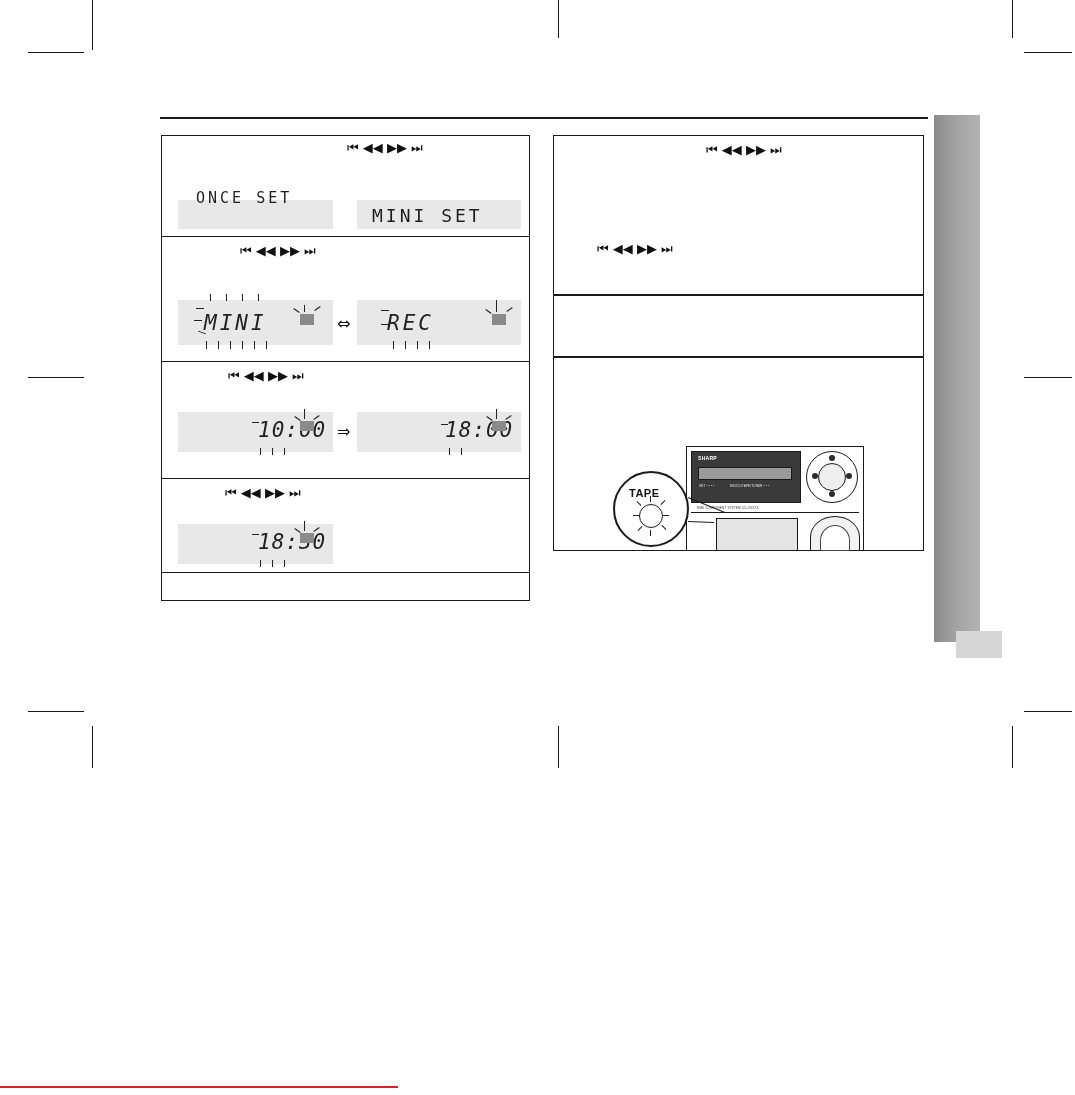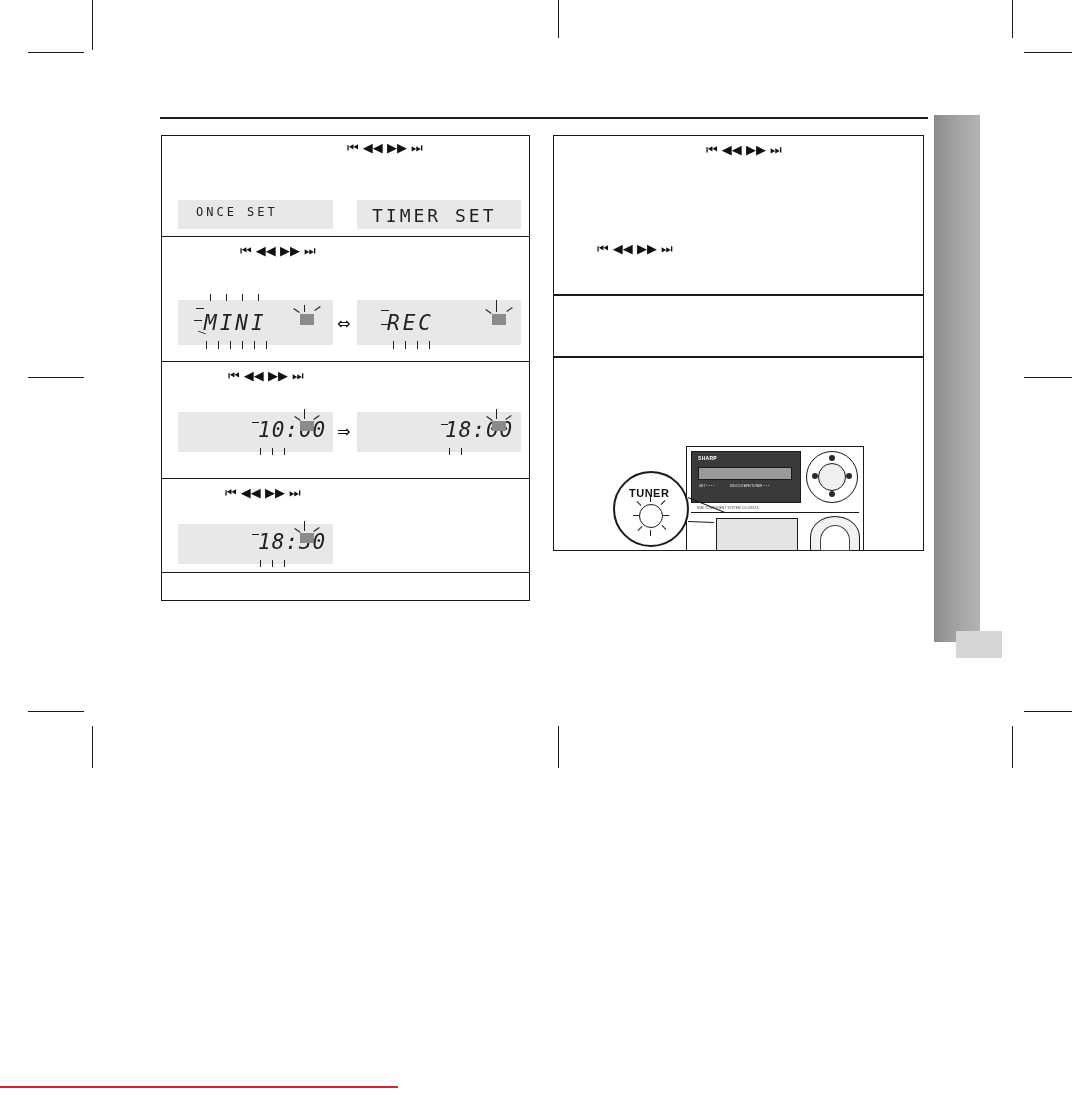--- a/index.html
+++ b/index.html
@@ -230,24 +230,24 @@
   <div class="box" style="left:161px; top:135px; width:369px; height:466px;"></div>
 
   <div class="hline" style="left:162px; top:236px; width:367px;"></div>
   <div class="hline" style="left:162px; top:361px; width:367px;"></div>
   <div class="hline" style="left:162px; top:478px; width:367px;"></div>
   <div class="hline" style="left:162px; top:572px; width:367px;"></div>
 
   <div class="glyphs" style="left:347px; top:140px;">⏮ ◀◀      ▶▶ ⏭</div>
 
   <div class="lcd" style="left:178px; top:200px; width:155px; height:29px;"></div>
-  <div class="lcd-text" style="left:196px; top:205px; font-size:12px;">ONCE SET</div>
+  <div class="lcd-text" style="left:196px; top:189px; font-size:15px;">ONCE SET</div>
 
   <div class="lcd" style="left:357px; top:200px; width:164px; height:29px;"></div>
-  <div class="lcd-text" style="left:372px; top:205px; font-size:18px;">TIMER SET</div>
+  <div class="lcd-text" style="left:372px; top:205px; font-size:18px;">MINI SET</div>
 
   <div class="glyphs" style="left:240px; top:243px;">⏮ ◀◀    ▶▶ ⏭</div>
 
   <div class="lcd" style="left:178px; top:300px; width:155px; height:45px;"></div>
   <div class="lcd-seg" style="left:204px; top:311px; font-size:21px; letter-spacing:3px;">MINI</div>
 
   <div class="rays" style="left:196px; top:300px;">
     <div class="ray" style="left:0px; top:8px; width:8px; height:1px;"></div>
     <div class="ray" style="left:-2px; top:20px; width:8px; height:1px;"></div>
     <div class="ray" style="left:2px; top:32px; width:8px; height:1px; transform:rotate(20deg);"></div>
@@ -368,21 +368,21 @@
     <div class="microtext" style="left:11px; top:60px; color:#333;">MINI COMPONENT SYSTEM  CD-XXXXX</div>
     <div class="hline" style="left:5px; top:66px; width:168px; background:#1a1a1a;"></div>
 
     <div class="unit-grey" style="left:30px; top:72px; width:82px; height:33px; background:#e4e4e4;"></div>
 
     <div style="position:absolute; left:124px; top:70px; width:50px; height:35px; border:1px solid #1a1a1a; border-radius:50% 50% 0 0 / 60% 60% 0 0; background:#f2f2f2; box-sizing:border-box;"></div>
     <div style="position:absolute; left:134px; top:79px; width:30px; height:26px; border:1px solid #444; border-radius:50% 50% 0 0 / 60% 60% 0 0; background:#ffffff; box-sizing:border-box;"></div>
   </div>
 
   <div class="callout-circle" style="left:613px; top:471px; width:76px; height:76px;"></div>
-  <div class="callout-label" style="left:629px; top:487px;">TUNER</div>
+  <div class="callout-label" style="left:629px; top:487px;">TAPE</div>
   <div class="callout-knob" style="left:639px; top:504px; width:24px; height:24px;"></div>
   <div class="rays" style="left:651px; top:516px;">
     <div class="ray" style="left:-18px; top:-1px; width:6px; height:1px;"></div>
     <div class="ray" style="left:12px; top:-1px; width:6px; height:1px;"></div>
     <div class="ray" style="left:-1px; top:-20px; width:1px; height:6px;"></div>
     <div class="ray" style="left:-1px; top:14px; width:1px; height:6px;"></div>
     <div class="ray" style="left:-15px; top:-13px; width:6px; height:1px; transform:rotate(45deg);"></div>
     <div class="ray" style="left:9px; top:-14px; width:6px; height:1px; transform:rotate(-45deg);"></div>
     <div class="ray" style="left:-14px; top:12px; width:6px; height:1px; transform:rotate(-45deg);"></div>
     <div class="ray" style="left:10px; top:11px; width:6px; height:1px; transform:rotate(45deg);"></div>

